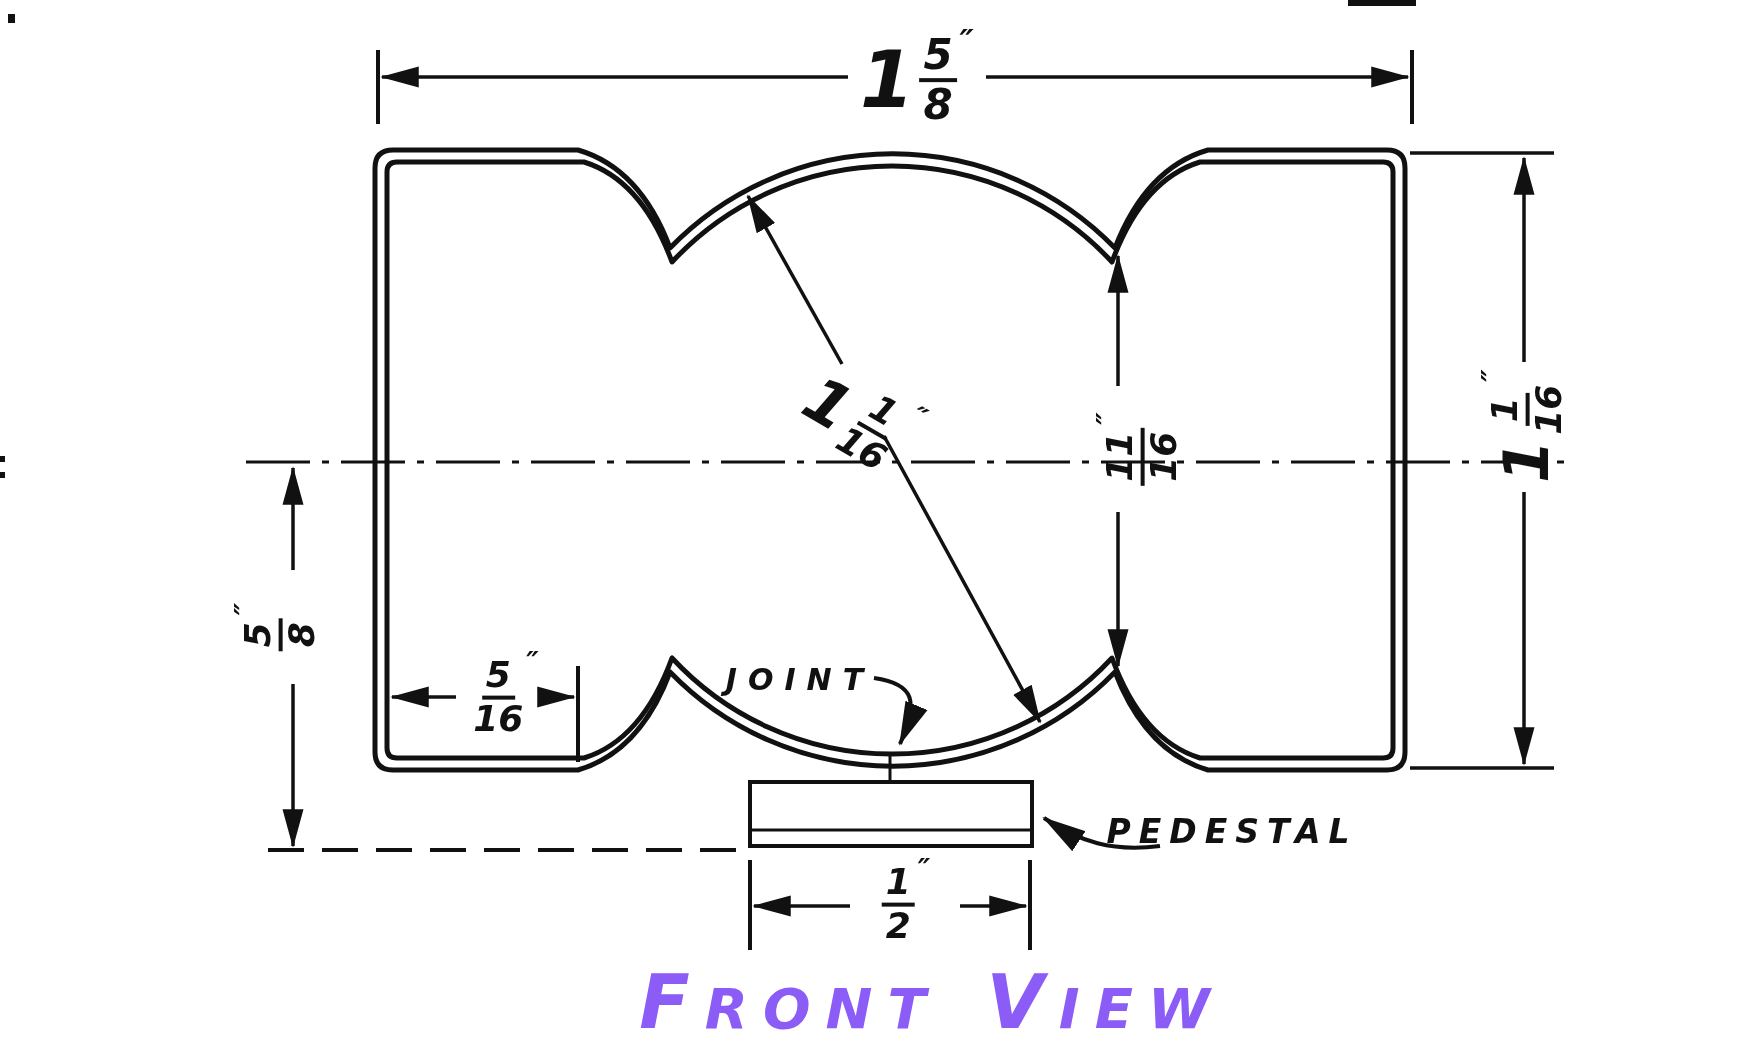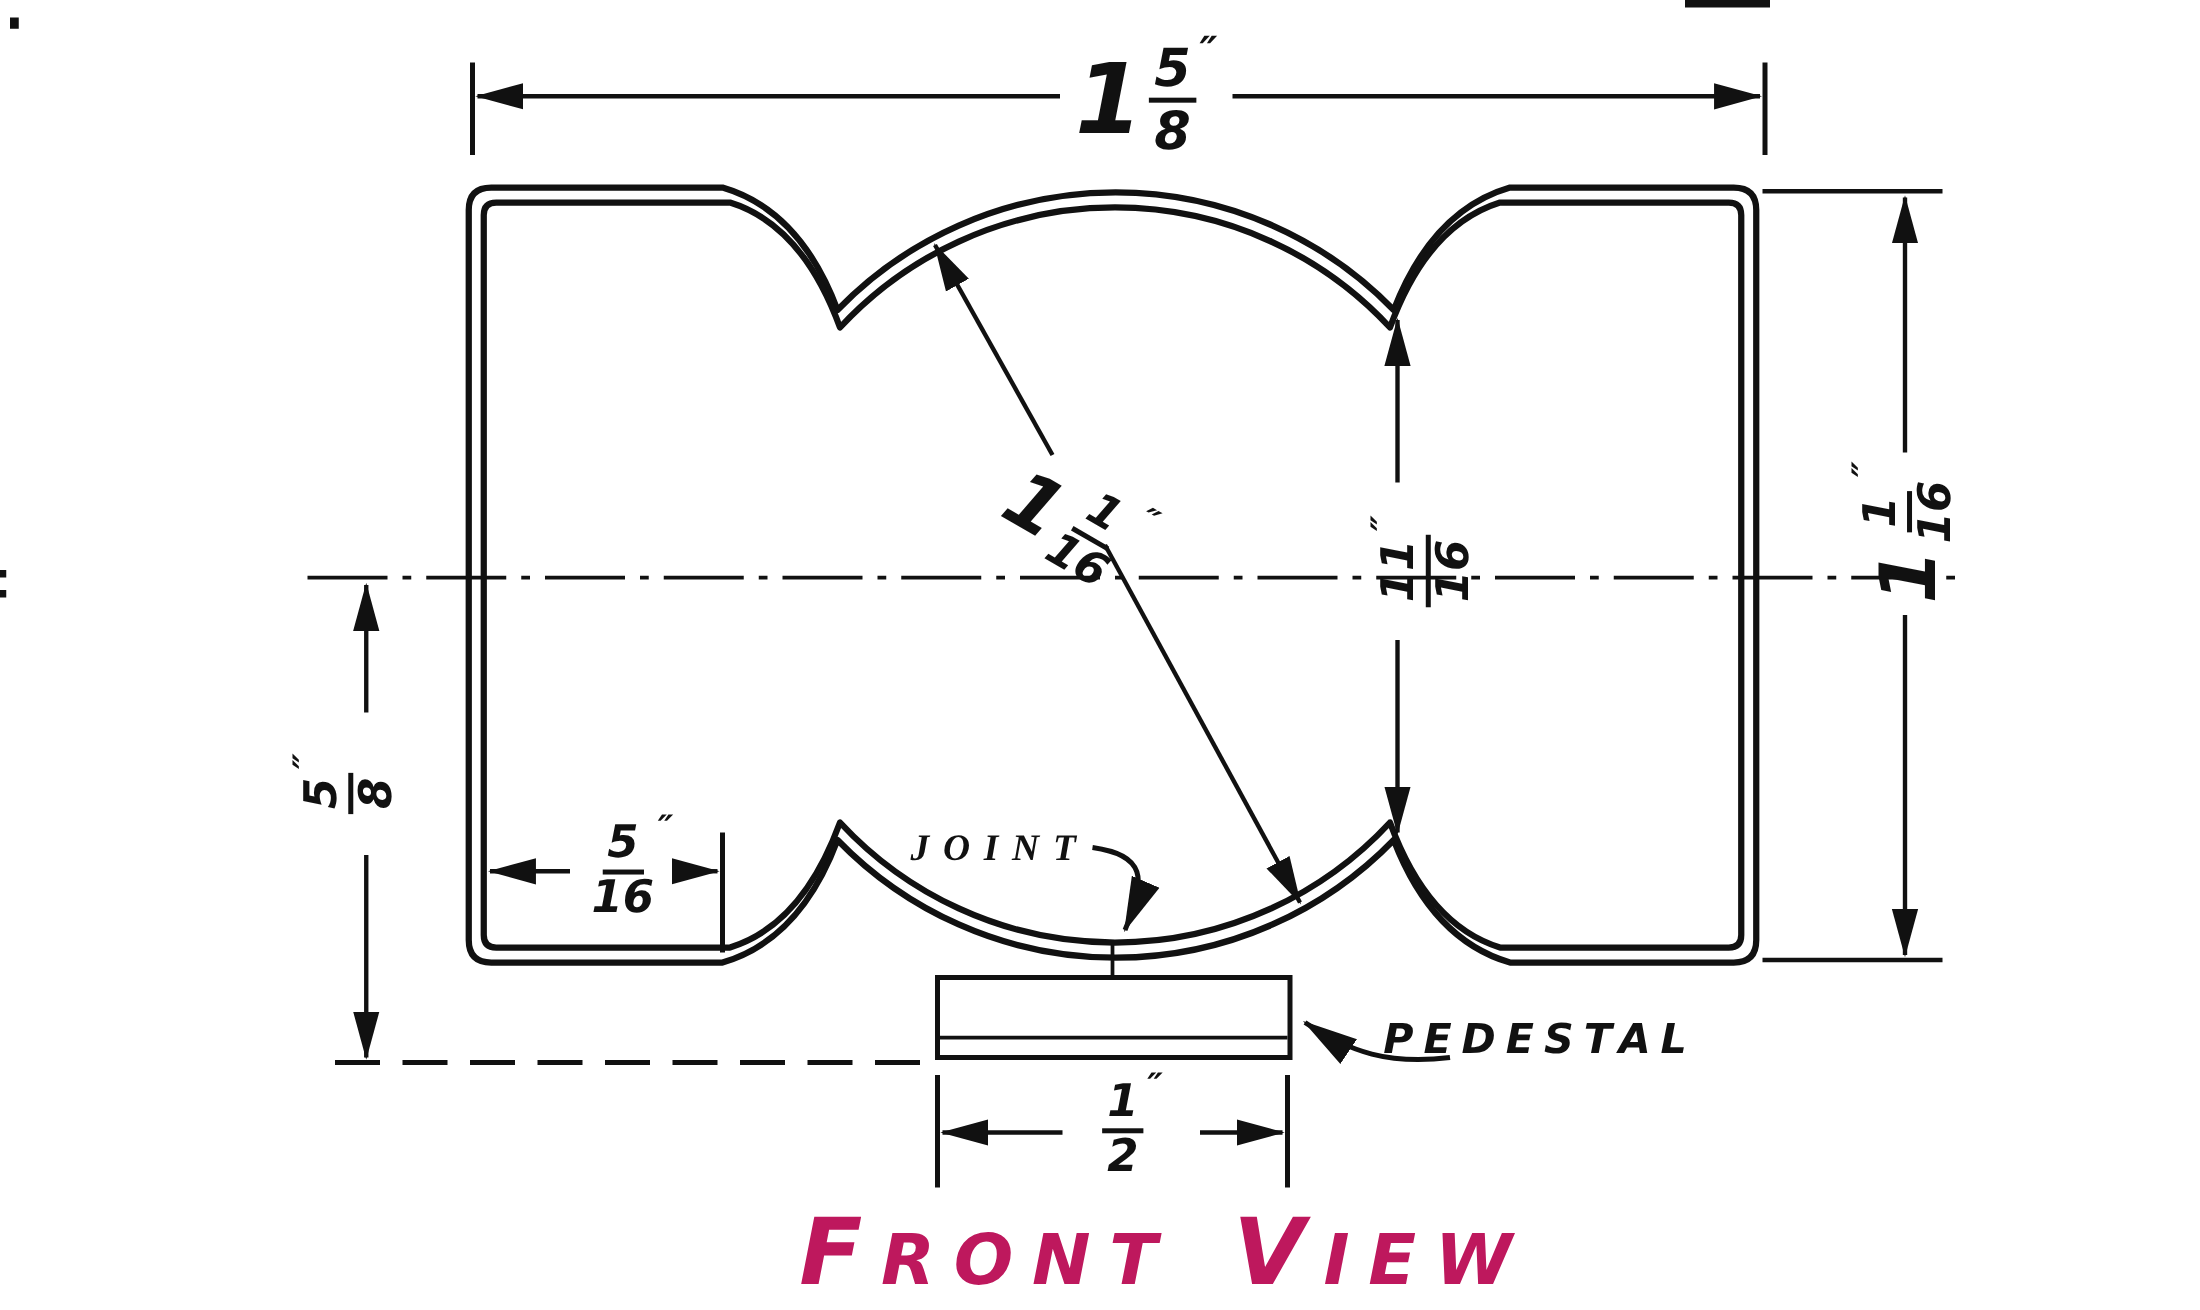--- a/index.html
+++ b/index.html
@@ -24,21 +24,21 @@
   .dim-label.lg .frac  { font-size:42px; }
   .dim-label.lg .unit  { font-size:32px; }
 
   .annot {
     position:absolute; font-style:italic; font-weight:bold; color:#111; white-space:nowrap;
   }
   .annot.joint    { font-size:30px; letter-spacing:11px; }
   .annot.pedestal { font-size:33px; letter-spacing:8px;text-align:center; }
 
   .title {
-    position:absolute; font-style:italic; font-weight:bold; color:#be185d;
+    position:absolute; font-style:italic; font-weight:bold; color:#8b5cf6;
     font-size:56px; letter-spacing:15px; white-space:nowrap;
   }
   .title .word { display:inline-block; }
   .title .word::first-letter { font-size:1.32em; }
   .title .gap { display:inline-block; width:46px; }
 </style>
 </head>
 <body>
 
 <div class="canvas">
@@ -186,21 +186,21 @@
 
   <div class="dim-label" style="left:906px; top:904px; transform:translate(-50%,-50%);">
 
     <span class="frac">
         <span class="num">1</span>
         <span class="den">2</span>
       </span>
     <span class="unit">″</span>
   </div>
 
-  <div class="annot joint" style="left:800px; top:679px; transform:translate(-50%,-50%);font-family:Liberation Serif, serif;">JOINT</div>
+  <div class="annot joint" style="left:800px; top:679px; transform:translate(-50%,-50%);">JOINT</div>
 
   <div class="annot pedestal" style="left:1232px; top:831px; transform:translate(-50%,-50%);">PEDESTAL</div>
 
   <div class="title" style="left:932px; top:1002px; transform:translate(-50%,-50%);">
     <span class="word">FRONT</span><span class="gap"></span><span class="word">VIEW</span>
   </div>
 
 </div>
 
 </body></html>

